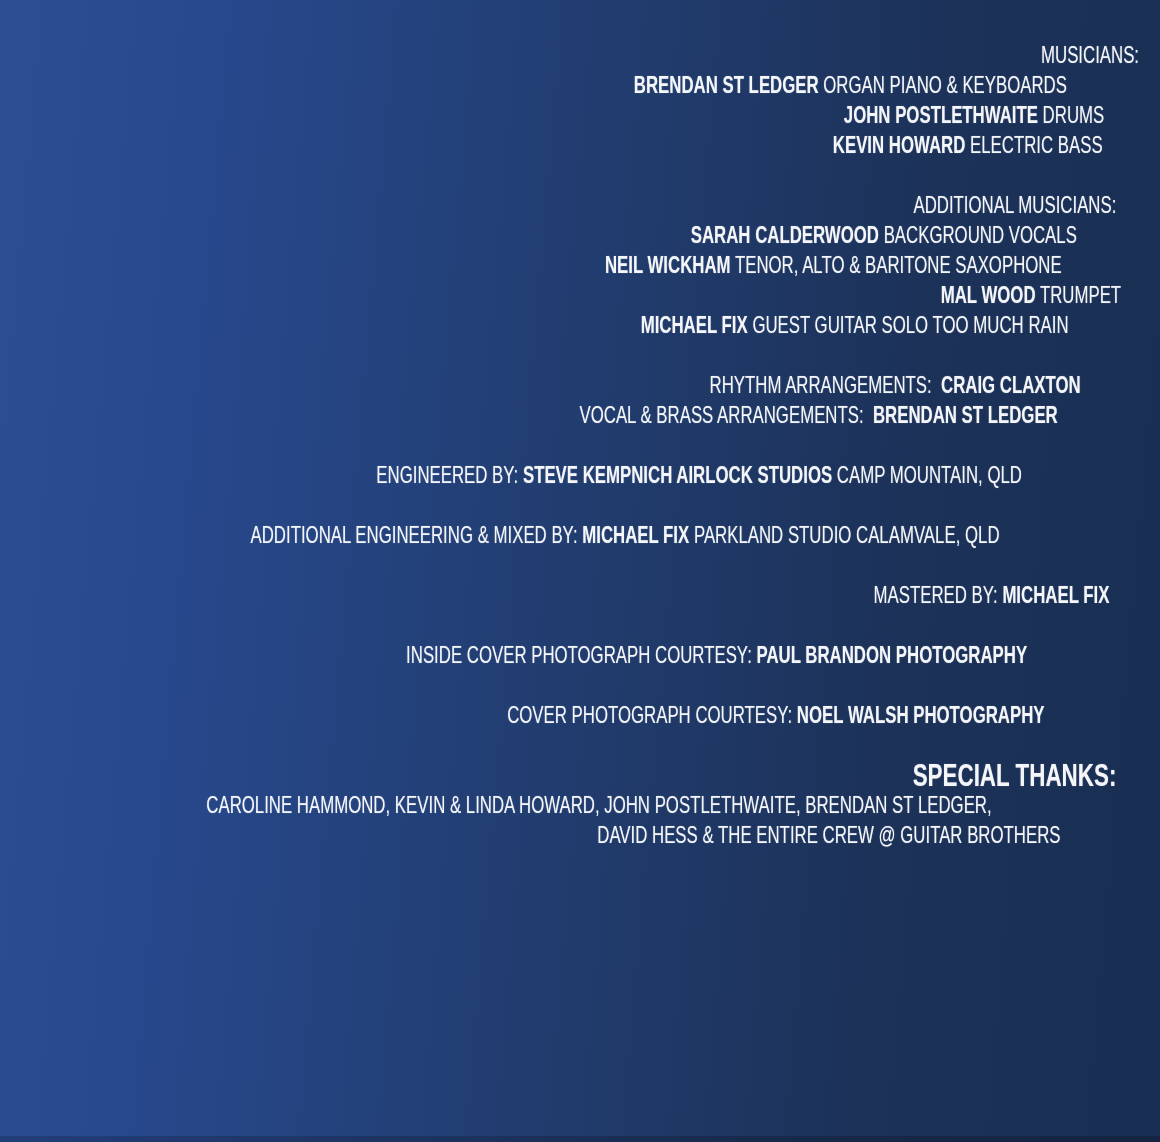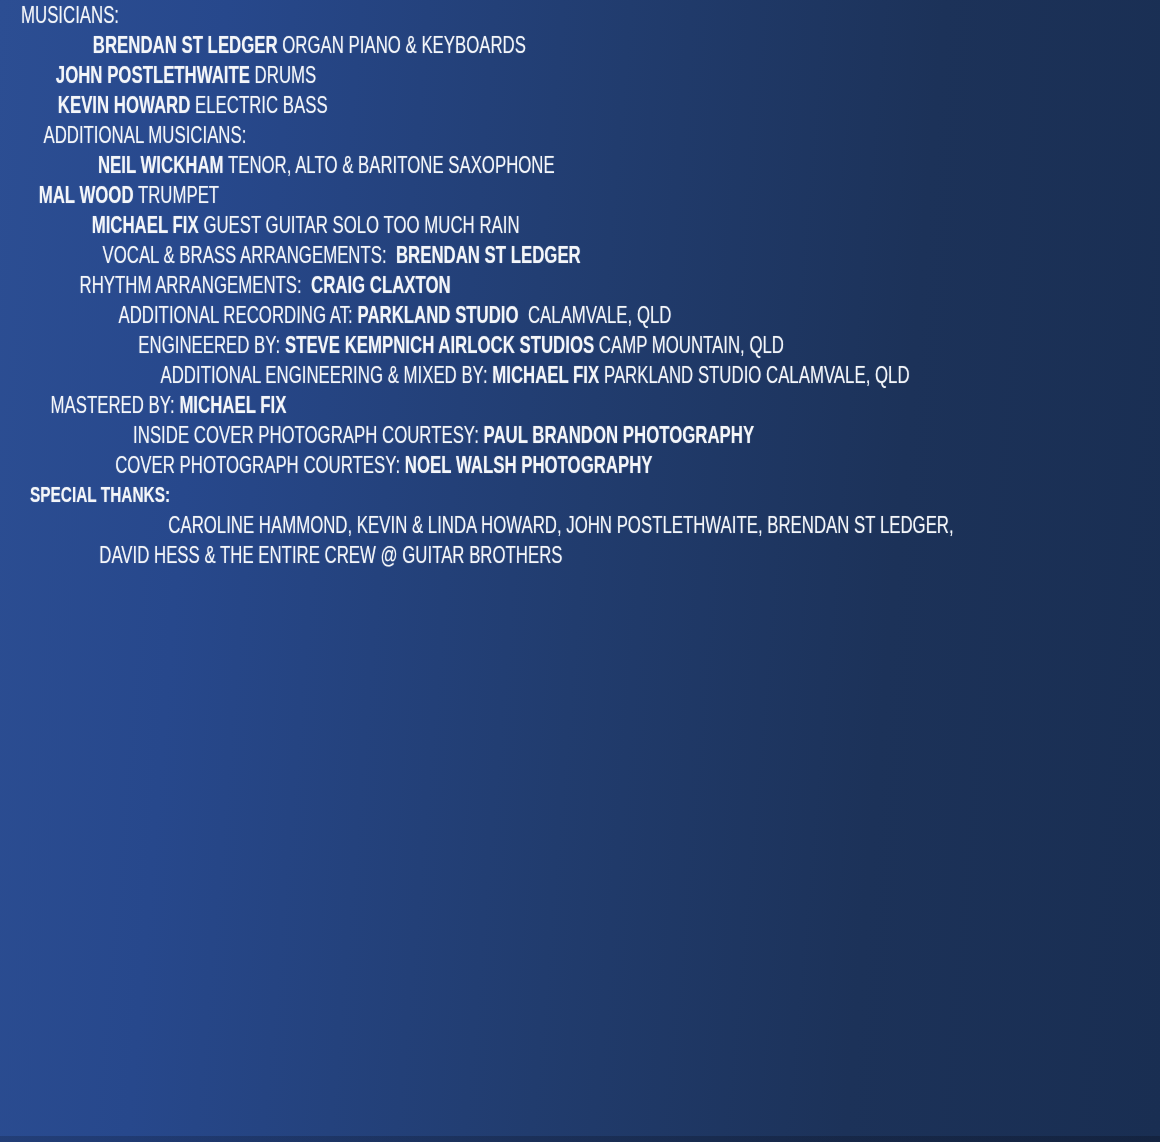--- a/index.html
+++ b/index.html
@@ -26,67 +26,67 @@
     left: 0;
     right: 0;
     bottom: 0;
     height: 6px;
     background: linear-gradient(to right,
       rgba(10, 16, 32, 0.22),
       rgba(8, 12, 26, 0.30));
     pointer-events: none;
   }
   .credits {
-    text-align: left;
+    padding-top: 40px;
+    text-align: right;
     color: #f4f6f9;
     font-size: 24px;
   }
   .section + .section {
+    margin-top: 30px;
   }
   .line {
     height: 30px;
     line-height: 30px;
   }
   
   .scale {
     display: inline-block;
     transform: scaleX(0.70);
     transform-origin: 50% 50%;
     white-space: pre;
     text-shadow: 0 0 1.5px rgba(230, 238, 255, 0.40);
   }
   .seg { font-weight: 400; }
   .seg.bold { font-weight: 700; }
-  .line.large { font-size: 22px; }
+  .line.large { font-size: 32px; }
 </style>
 </head>
 <body>
 
 <main>
   <div class="credits" id="credits">
       <div class="section">
         <div class="line"><span class="scale"><span class="seg">MUSICIANS:</span></span></div>
         <div class="line"><span class="scale"><span class="seg bold">BRENDAN ST LEDGER</span><span class="seg"> ORGAN PIANO &amp; KEYBOARDS</span></span></div>
         <div class="line"><span class="scale"><span class="seg bold">JOHN POSTLETHWAITE</span><span class="seg"> DRUMS</span></span></div>
         <div class="line"><span class="scale"><span class="seg bold">KEVIN HOWARD</span><span class="seg"> ELECTRIC BASS</span></span></div>
       </div>
       <div class="section">
         <div class="line"><span class="scale"><span class="seg">ADDITIONAL MUSICIANS:</span></span></div>
+        <div class="line"><span class="scale"><span class="seg bold">SARAH CALDERWOOD</span><span class="seg"> BACKGROUND VOCALS</span></span></div>
         <div class="line"><span class="scale"><span class="seg bold">NEIL WICKHAM</span><span class="seg"> TENOR, ALTO &amp; BARITONE SAXOPHONE</span></span></div>
         <div class="line"><span class="scale"><span class="seg bold">MAL WOOD</span><span class="seg"> TRUMPET</span></span></div>
         <div class="line"><span class="scale"><span class="seg bold">MICHAEL FIX</span><span class="seg"> GUEST GUITAR SOLO TOO MUCH RAIN</span></span></div>
       </div>
       <div class="section">
       </div>
       <div class="section">
+        <div class="line"><span class="scale"><span class="seg">RHYTHM ARRANGEMENTS:  </span><span class="seg bold">CRAIG CLAXTON</span></span></div>
         <div class="line"><span class="scale"><span class="seg">VOCAL &amp; BRASS ARRANGEMENTS:  </span><span class="seg bold">BRENDAN ST LEDGER</span></span></div>
-        <div class="line"><span class="scale"><span class="seg">RHYTHM ARRANGEMENTS:  </span><span class="seg bold">CRAIG CLAXTON</span></span></div>
-      </div>
-      <div class="section">
-        <div class="line"><span class="scale"><span class="seg">ADDITIONAL RECORDING AT: </span><span class="seg bold">PARKLAND STUDIO</span><span class="seg">  CALAMVALE, QLD</span></span></div>
       </div>
       <div class="section">
         <div class="line"><span class="scale"><span class="seg">ENGINEERED BY: </span><span class="seg bold">STEVE KEMPNICH AIRLOCK STUDIOS</span><span class="seg"> CAMP MOUNTAIN, QLD</span></span></div>
       </div>
       <div class="section">
         <div class="line"><span class="scale"><span class="seg">ADDITIONAL ENGINEERING &amp; MIXED BY: </span><span class="seg bold">MICHAEL FIX</span><span class="seg"> PARKLAND STUDIO CALAMVALE, QLD</span></span></div>
       </div>
       <div class="section">
         <div class="line"><span class="scale"><span class="seg">MASTERED BY: </span><span class="seg bold">MICHAEL FIX</span></span></div>
       </div>

